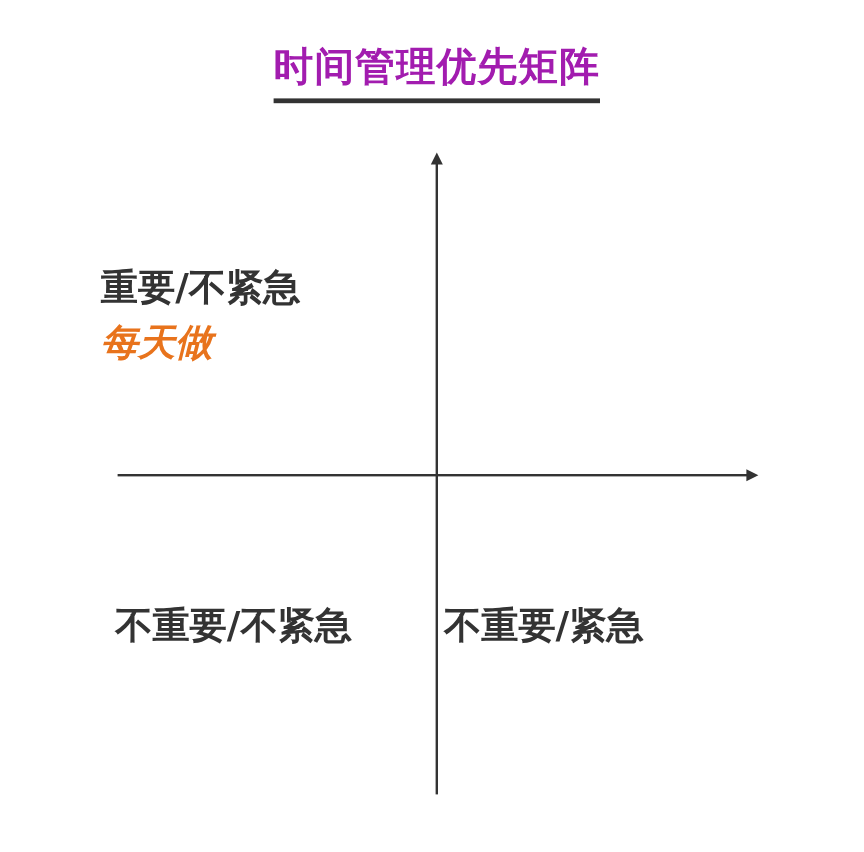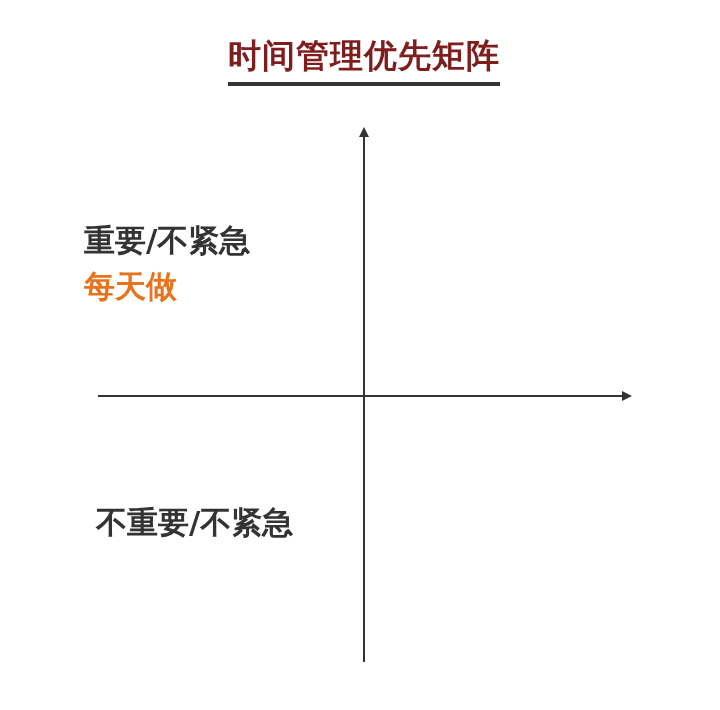--- a/index.html
+++ b/index.html
@@ -1,25 +1,25 @@
 <!DOCTYPE html>
 <html><head>
 <meta charset="utf-8">
 <style>
   html,body{margin:0;padding:0;background:#fff;}
   body{width:720px;height:710px;position:relative;overflow:hidden;font-family:"DejaVu Sans","Liberation Sans",sans-serif;}
-  .title{position:absolute;left:228px;top:34px;width:272px;text-align:left;font-size:33px;font-weight:bold;color:#7f1d1d;letter-spacing:1px;line-height:44px;}
+  .title{position:absolute;left:228px;top:34px;width:272px;text-align:left;font-size:33px;font-weight:bold;color:#a21caf;letter-spacing:1px;line-height:44px;}
   .title-underline{position:absolute;left:228px;top:82px;width:272px;height:4px;background:#333;}
   .vaxis{position:absolute;left:363px;top:134px;width:2px;height:528px;background:#333;}
   .haxis{position:absolute;left:98px;top:395px;width:526px;height:2px;background:#333;}
   .arrow-up{position:absolute;left:359px;top:127px;width:0;height:0;border-left:5px solid transparent;border-right:5px solid transparent;border-bottom:10px solid #333;}
   .arrow-right{position:absolute;left:622px;top:391px;width:0;height:0;border-top:5px solid transparent;border-bottom:5px solid transparent;border-left:10px solid #333;}
   .quad{position:absolute;width:260px;}
   .quad .label{font-size:31px;font-weight:bold;color:#333;line-height:44px;}
-  .quad .action{font-size:31px;font-weight:bold;color:#e8731c;line-height:48px;}
+  .quad .action{font-size:31px;font-weight:bold;color:#e8731c;line-height:48px;font-style:italic;}
   .q-tl{left:84px;top:218px;}
   .q-tr{left:370px;top:218px;}
   .q-bl{left:96px;top:500px;}
   .q-br{left:370px;top:500px;}
 </style>
 </head>
 <body>
 
 <div class="title">时间管理优先矩阵</div>
 <div class="title-underline"></div>
@@ -32,13 +32,14 @@
 <div class="quad q-tl">
   <div class="label">重要/不紧急</div>
   <div class="action">每天做</div>
 </div>
 <div class="quad q-tr">
 </div>
 <div class="quad q-bl">
   <div class="label">不重要/不紧急</div>
 </div>
 <div class="quad q-br">
+  <div class="label">不重要/紧急</div>
 </div>
 
 </body></html>

